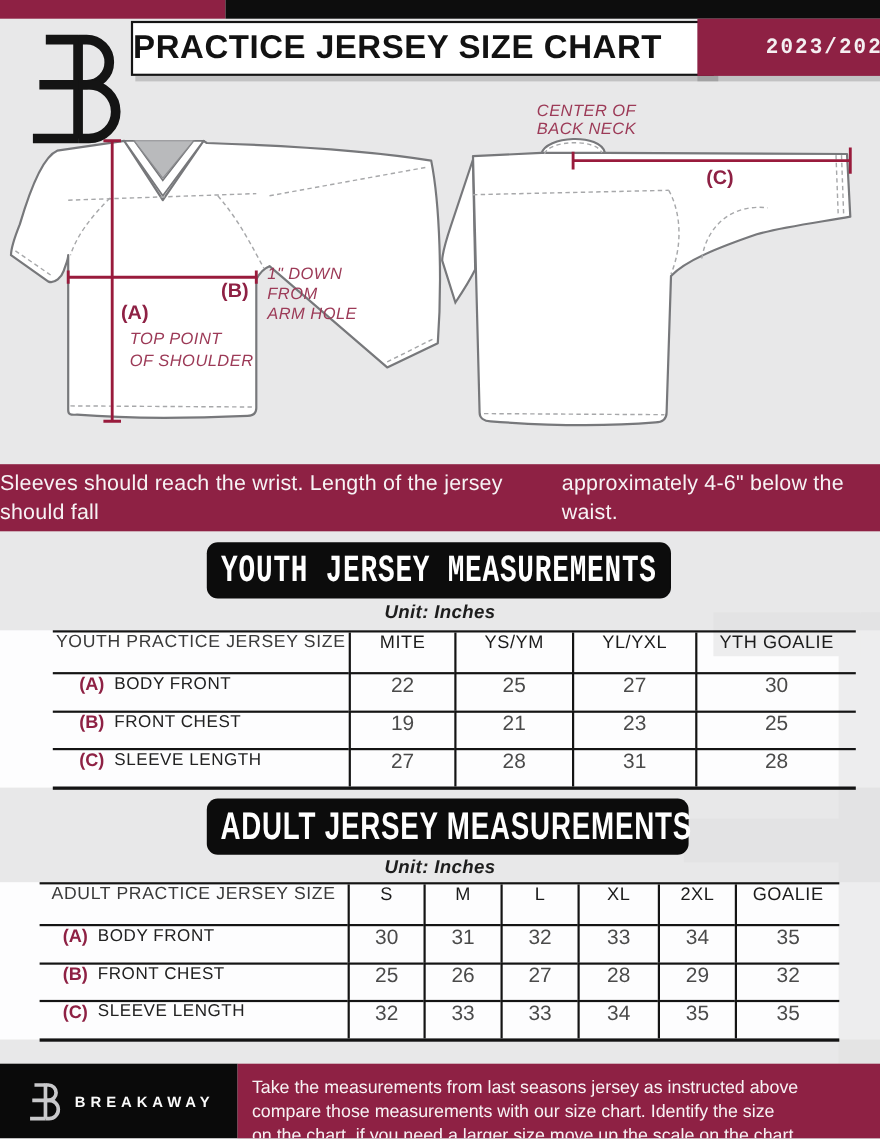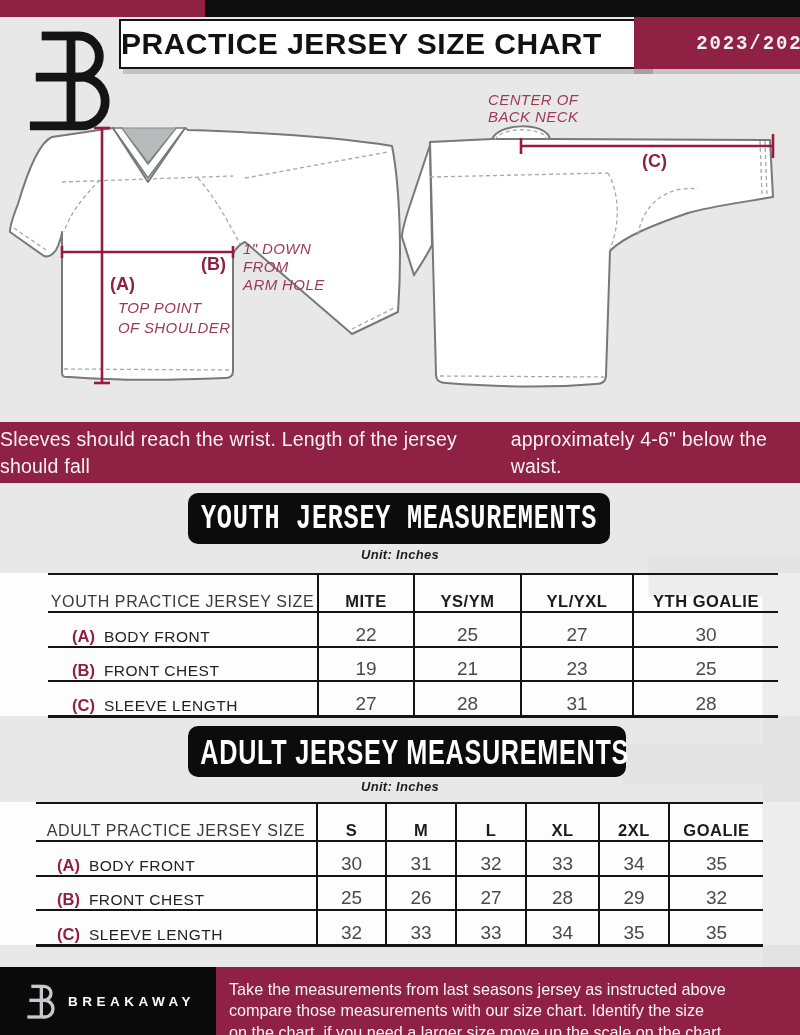--- a/index.html
+++ b/index.html
@@ -33,36 +33,36 @@
   .band{left:0;width:800px;height:143px;background:#FDFDFE;z-index:0;}
   .band-youth{top:573px;} .band-adult{top:802px;}
   .watermark{left:558px;top:523px;z-index:1;opacity:.55;}
   
   .sec-banner{left:189px;width:420px;height:49px;background:#0C0C0C;border-radius:9px;
      display:flex;align-items:center;justify-content:center;z-index:2;box-shadow:0 0 0 1px #0C0C0C;}
   .sec-banner span{color:#fff;font-weight:bold;font-size:35px;letter-spacing:1px;
      transform:scaleX(.72);white-space:nowrap;}
   .banner-youth{top:494px;font-family:Liberation Mono, monospace;} .banner-adult{top:727px;padding-left:16px;}
   .unit{left:0;width:800px;text-align:center;font-style:italic;font-weight:bold;
-     font-size:13px;color:#1D1D1D;letter-spacing:.3px;z-index:2;}
+     font-size:17px;color:#1D1D1D;letter-spacing:.3px;z-index:2;}
   .unit-youth{top:547px;} .unit-adult{top:779px;}
   
   .size-table{display:grid;z-index:2;border-top:2.5px solid #141414;border-bottom:3px solid #141414;
      box-sizing:content-box;}
   .table-youth{left:48px;top:573px;width:730px;height:140px;
      grid-template-columns:269px 96px 107px 112px 146px;grid-template-rows:36px 1fr 1fr 1fr;}
   .table-adult{left:36px;top:802px;width:727px;height:140px;
      grid-template-columns:280px 69px 70px 70px 73px 70px 95px;grid-template-rows:36px 1fr 1fr 1fr;}
-  .cell{display:flex;align-items:flex-end;justify-content:center;background:transparent;}
+  .cell{display:flex;align-items:flex-start;justify-content:center;background:transparent;}
   .cell.vline{border-left:2px solid #141414;}
   .cell.hline{border-top:2px solid #141414;}
   .cell.rowhead{justify-content:flex-start;padding-left:24px;}
   .table-adult .cell.rowhead{padding-left:21px;}
   .colhead-main{font-size:16px;color:#3A3A3A;letter-spacing:.6px;}
-  .colhead{font-size:16.5px;font-weight:bold;color:#1B1B1B;letter-spacing:.5px;}
+  .colhead{font-size:16.5px;font-weight:normal;color:#1B1B1B;letter-spacing:.5px;}
   .rowkey{font-size:16.5px;font-weight:bold;color:#8E2144;margin-right:9px;}
   .rowlabel{font-size:15.5px;color:#222;letter-spacing:.5px;}
   .num{font-size:19px;color:#4A4A4A;}
   
   .footer-black{left:0;top:967px;width:216px;height:68px;background:#0A0A0A;z-index:2;
      display:flex;align-items:center;text-align:center;}
   .brand-text{color:#FAFAFA;font-weight:bold;font-size:13.5px;letter-spacing:4.5px;margin-left:12px;white-space:nowrap;}
   .footer-maroon{left:216px;top:967px;width:584px;height:88px;background:#8E2144;z-index:2;
      display:flex;flex-direction:column;justify-content:center;padding-left:13px;box-sizing:border-box;}
   .footer-maroon div{color:#F7F2F4;font-size:16.2px;line-height:21.5px;white-space:nowrap;}

